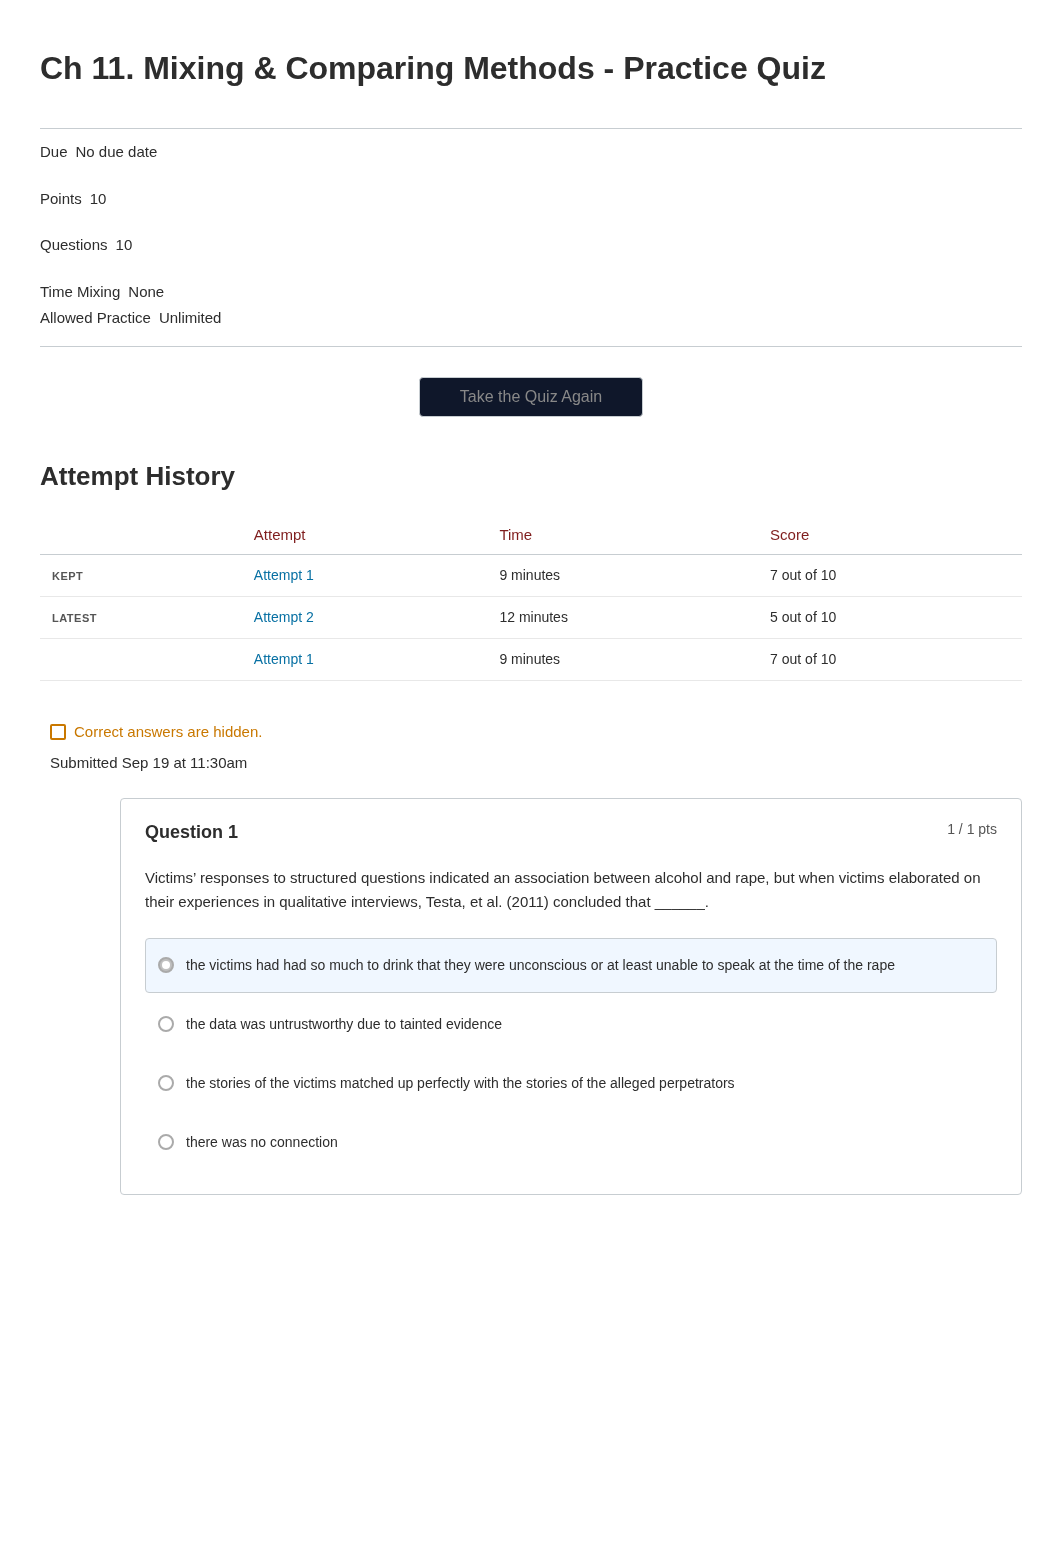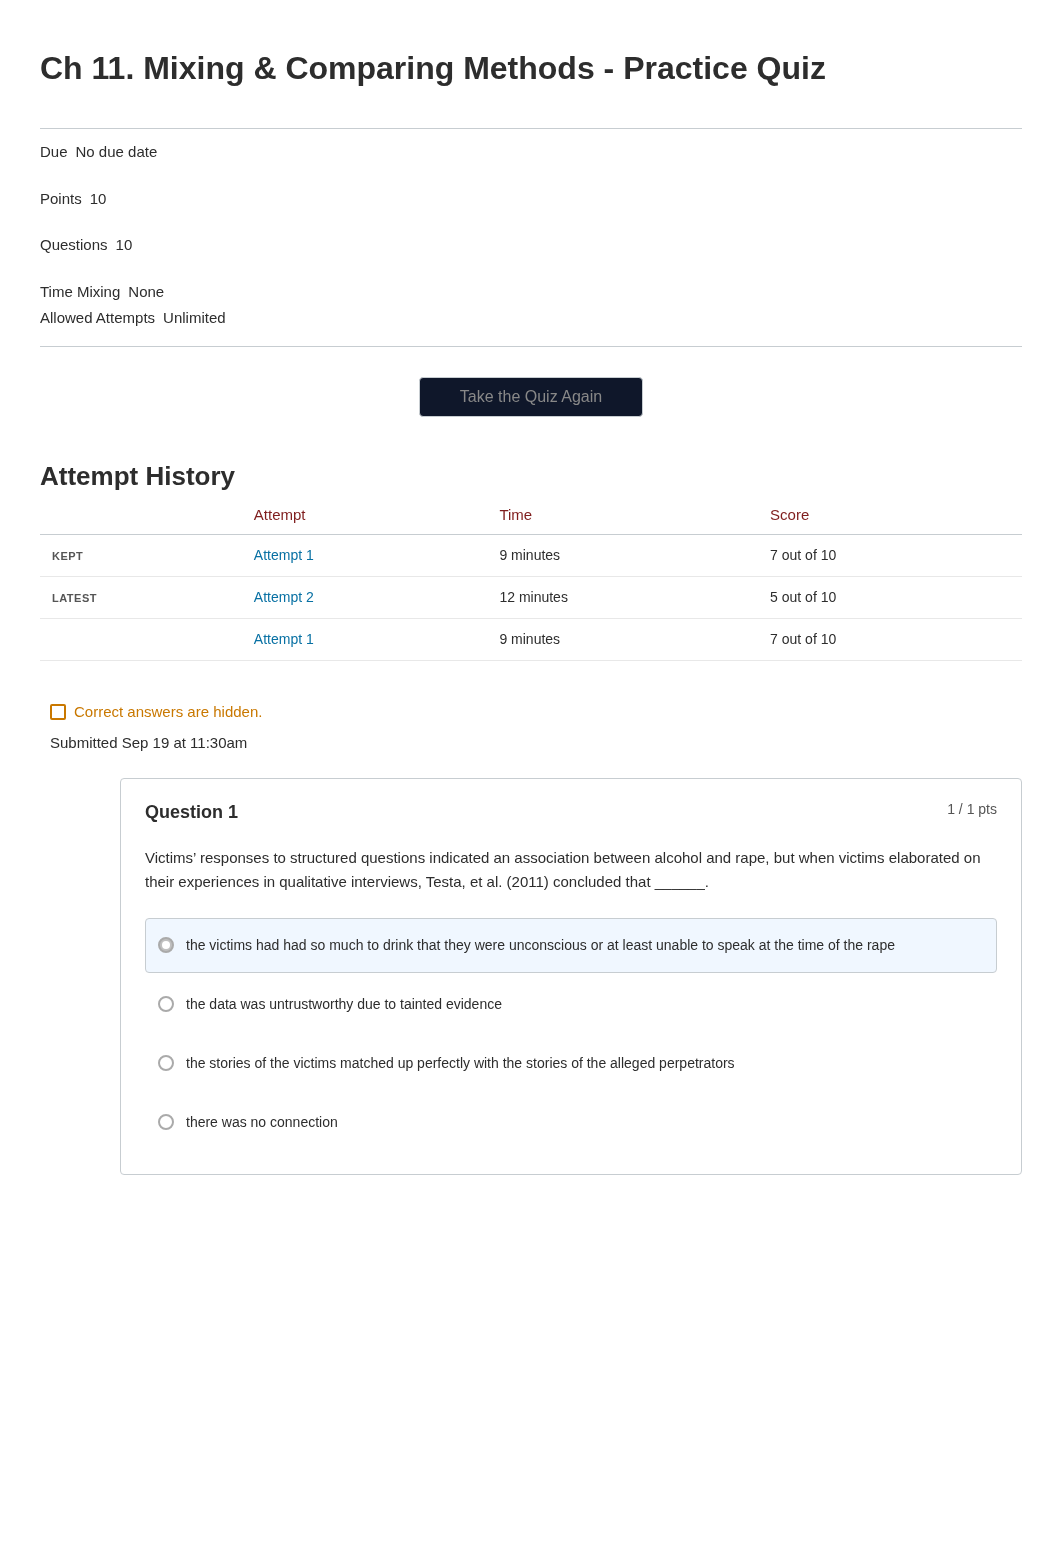--- a/index.html
+++ b/index.html
@@ -58,20 +58,21 @@
       border: 1px solid #c7cdd1;
       border-radius: 4px;
       padding: 10px 40px;
       font-size: 16px;
       color: #888;
       cursor: pointer;
     }
     .attempt-history-title {
       font-size: 26px;
       font-weight: 600;
+      margin-bottom: 20px;
     }
     .attempt-table {
       width: 100%;
       border-collapse: collapse;
       margin-bottom: 40px;
     }
     .attempt-table th {
       font-weight: normal;
       font-size: 15px;
       color: #7f1d1d;
@@ -211,21 +212,21 @@
         <span class="meta-label">Questions</span>
         <span class="meta-value">10</span>
       </div>
       <div class="meta-item">
         <span class="meta-label">Time Mixing</span>
         <span class="meta-value">None</span>
       </div>
     </div>
     <div class="meta-row">
       <div class="meta-item">
-        <span class="meta-label">Allowed Attempts</span>
+        <span class="meta-label">Allowed Practice</span>
         <span class="meta-value">Unlimited</span>
       </div>
     </div>
   </div>
 
   <div class="take-quiz-btn-container">
     <button class="take-quiz-btn">Take the Quiz Again</button>
   </div>
 
   <h2 class="attempt-history-title">Attempt History</h2>

